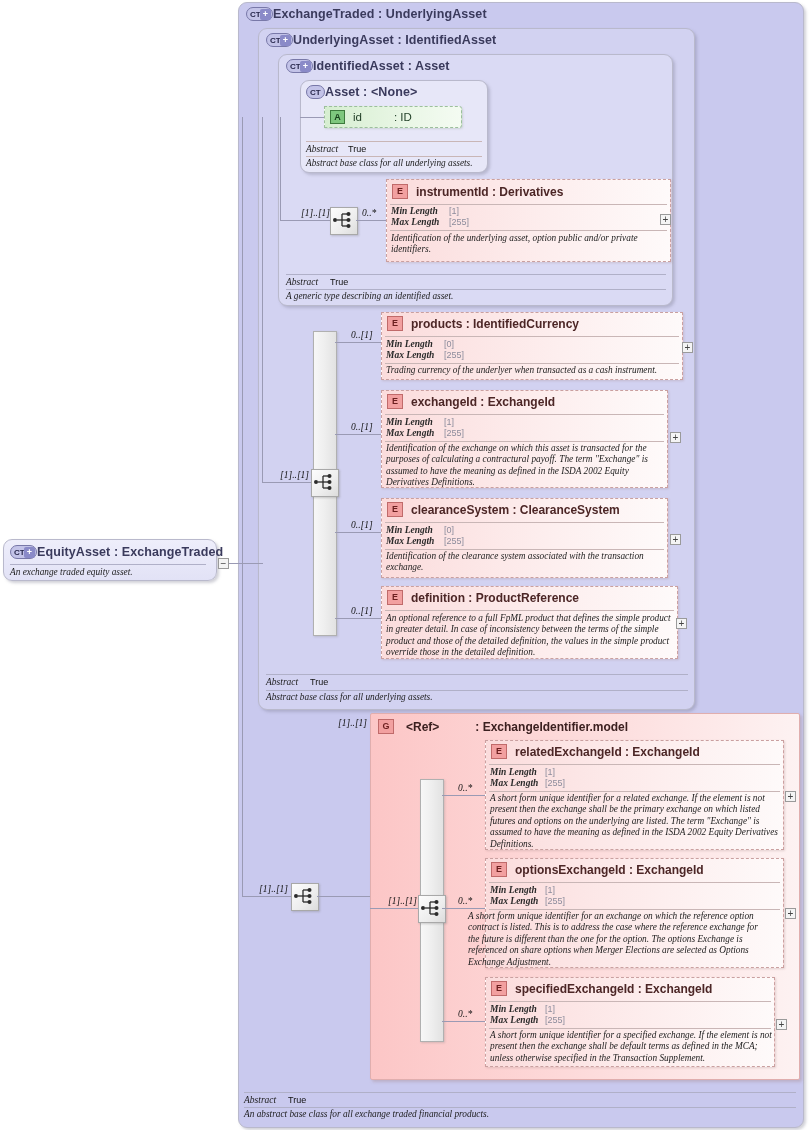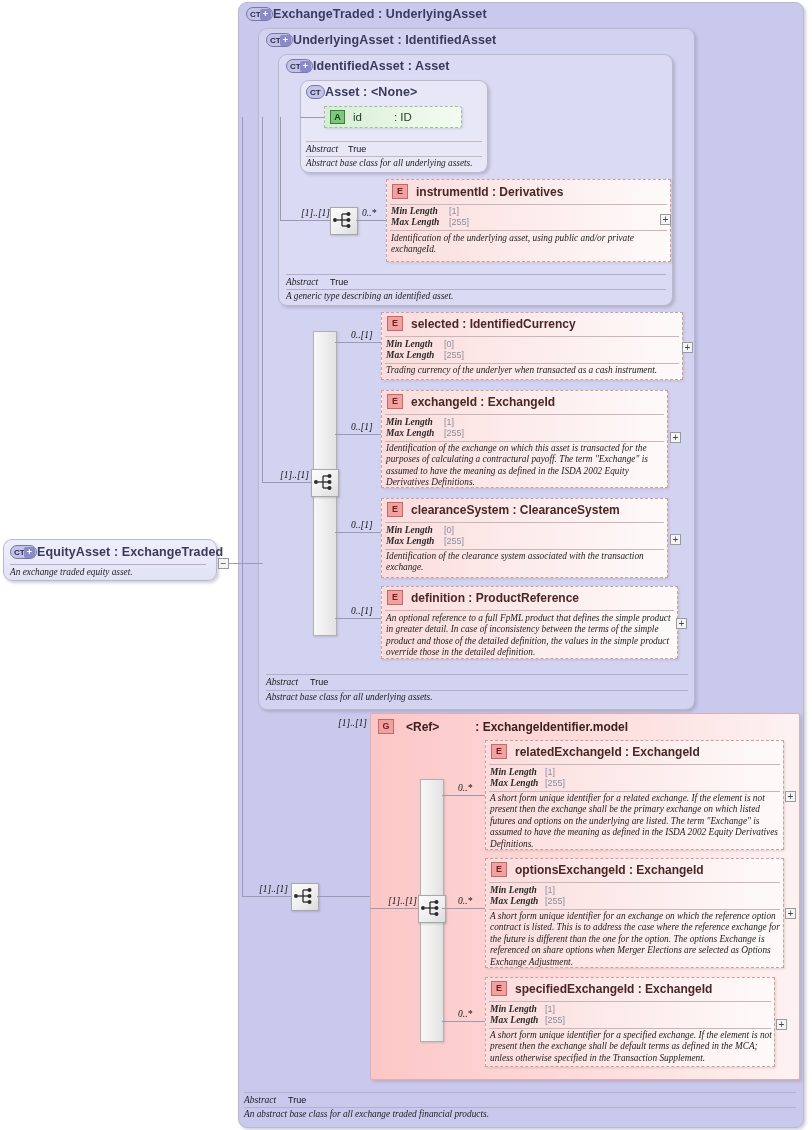--- a/index.html
+++ b/index.html
@@ -246,21 +246,21 @@
 <div class="el-head" style="left:392px;top:184px;">
   <span class="icon-e">E</span>
   <span class="el-title">instrumentId : Derivatives</span>
 </div>
 <div class="hr abs" style="left:390px;top:204px;width:277px;"></div>
 <span class="facet" style="left:391px;top:206px;">Min Length</span>
 <span class="facetval" style="left:449px;top:206px;">[1]</span>
 <span class="facet" style="left:391px;top:217px;">Max Length</span>
 <span class="facetval" style="left:449px;top:217px;">[255]</span>
 <div class="hr abs" style="left:390px;top:230px;width:277px;"></div>
-<span class="doc" style="left:391px;top:233px;width:272px;">Identification of the underlying asset, using public and/or private exchangeId.</span>
+<span class="doc" style="left:391px;top:233px;width:272px;">Identification of the underlying asset, option public and/or private identifiers.</span>
 <div class="expander" style="left:660px;top:214px;">+</div>
 
 <div class="hr abs hr-v" style="left:286px;top:274px;width:380px;border-top-color:#b0b0c8;"></div>
 <span class="meta-label" style="left:286px;top:277px;">Abstract</span>
 <span class="meta-value" style="left:330px;top:277px;">True</span>
 <div class="hr abs" style="left:286px;top:289px;width:380px;border-top-color:#b0b0c8;"></div>
 <span class="doc" style="left:286px;top:291px;width:380px;">A generic type describing an identified asset.</span>
 
 <div class="ln lnv abs" style="left:262px;top:117px;height:365px;"></div>
 <div class="ln lnh abs" style="left:262px;top:482px;width:52px;"></div>
@@ -279,21 +279,21 @@
     <circle cx="17.5" cy="12" r="2" fill="#2b2b2b"></circle>
     <circle cx="17.5" cy="18" r="2" fill="#2b2b2b"></circle>
   </svg>
 </div>
 
 <div class="ln lnh abs" style="left:335px;top:342px;width:47px;"></div>
 <span class="card" style="left:351px;top:330px;">0..[1]</span>
 <div class="abs elbox" style="left:381px;top:312px;width:302px;height:68px;"></div>
 <div class="el-head" style="left:387px;top:316px;">
   <span class="icon-e">E</span>
-  <span class="el-title">selected : IdentifiedCurrency</span>
+  <span class="el-title">products : IdentifiedCurrency</span>
 </div>
 <div class="hr abs" style="left:385px;top:336px;width:294px;"></div>
 <span class="facet" style="left:386px;top:339px;">Min Length</span>
 <span class="facetval" style="left:444px;top:339px;">[0]</span>
 <span class="facet" style="left:386px;top:350px;">Max Length</span>
 <span class="facetval" style="left:444px;top:350px;">[255]</span>
 <div class="hr abs" style="left:385px;top:363px;width:294px;"></div>
 <span class="doc" style="left:386px;top:365px;width:292px;">Trading currency of the underlyer when transacted as a cash instrument.</span>
 <div class="expander" style="left:682px;top:342px;">+</div>
 
@@ -412,21 +412,21 @@
 <div class="el-head" style="left:491px;top:862px;">
   <span class="icon-e">E</span>
   <span class="el-title">optionsExchangeId : ExchangeId</span>
 </div>
 <div class="hr abs" style="left:489px;top:882px;width:291px;"></div>
 <span class="facet" style="left:490px;top:885px;">Min Length</span>
 <span class="facetval" style="left:545px;top:885px;">[1]</span>
 <span class="facet" style="left:490px;top:896px;">Max Length</span>
 <span class="facetval" style="left:545px;top:896px;">[255]</span>
 <div class="hr abs" style="left:489px;top:909px;width:291px;"></div>
-<span class="doc" style="left:490px;top:911px;width:290px;">A short form unique identifier for an exchange on which the reference option contract is listed. This is to address the case where the reference exchange for the future is different than the one for the option. The options Exchange is referenced on share options when Merger Elections are selected as Options Exchange Adjustment.</span>
+<span class="doc" style="left:468px;top:911px;width:290px;">A short form unique identifier for an exchange on which the reference option contract is listed. This is to address the case where the reference exchange for the future is different than the one for the option. The options Exchange is referenced on share options when Merger Elections are selected as Options Exchange Adjustment.</span>
 <div class="expander" style="left:785px;top:908px;">+</div>
 
 <div class="ln lnh abs" style="left:442px;top:1021px;width:44px;"></div>
 <span class="card" style="left:458px;top:1009px;">0..*</span>
 <div class="abs elbox" style="left:485px;top:977px;width:290px;height:90px;"></div>
 <div class="el-head" style="left:491px;top:981px;">
   <span class="icon-e">E</span>
   <span class="el-title">specifiedExchangeId : ExchangeId</span>
 </div>
 <div class="hr abs" style="left:489px;top:1001px;width:282px;"></div>

